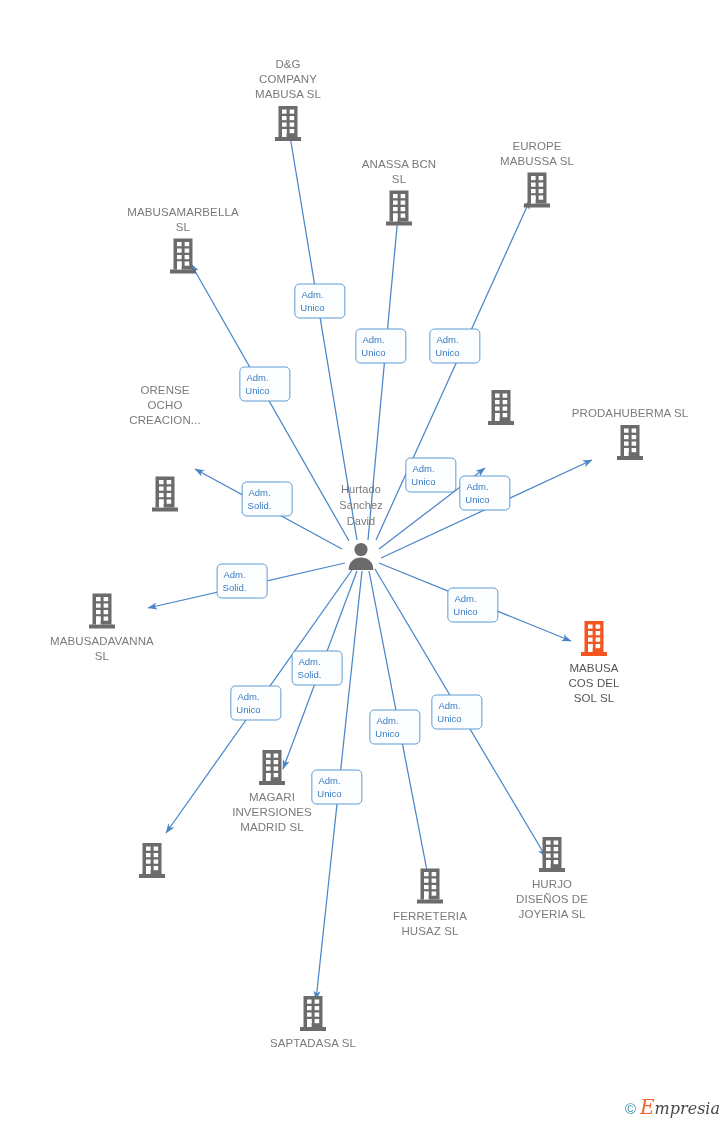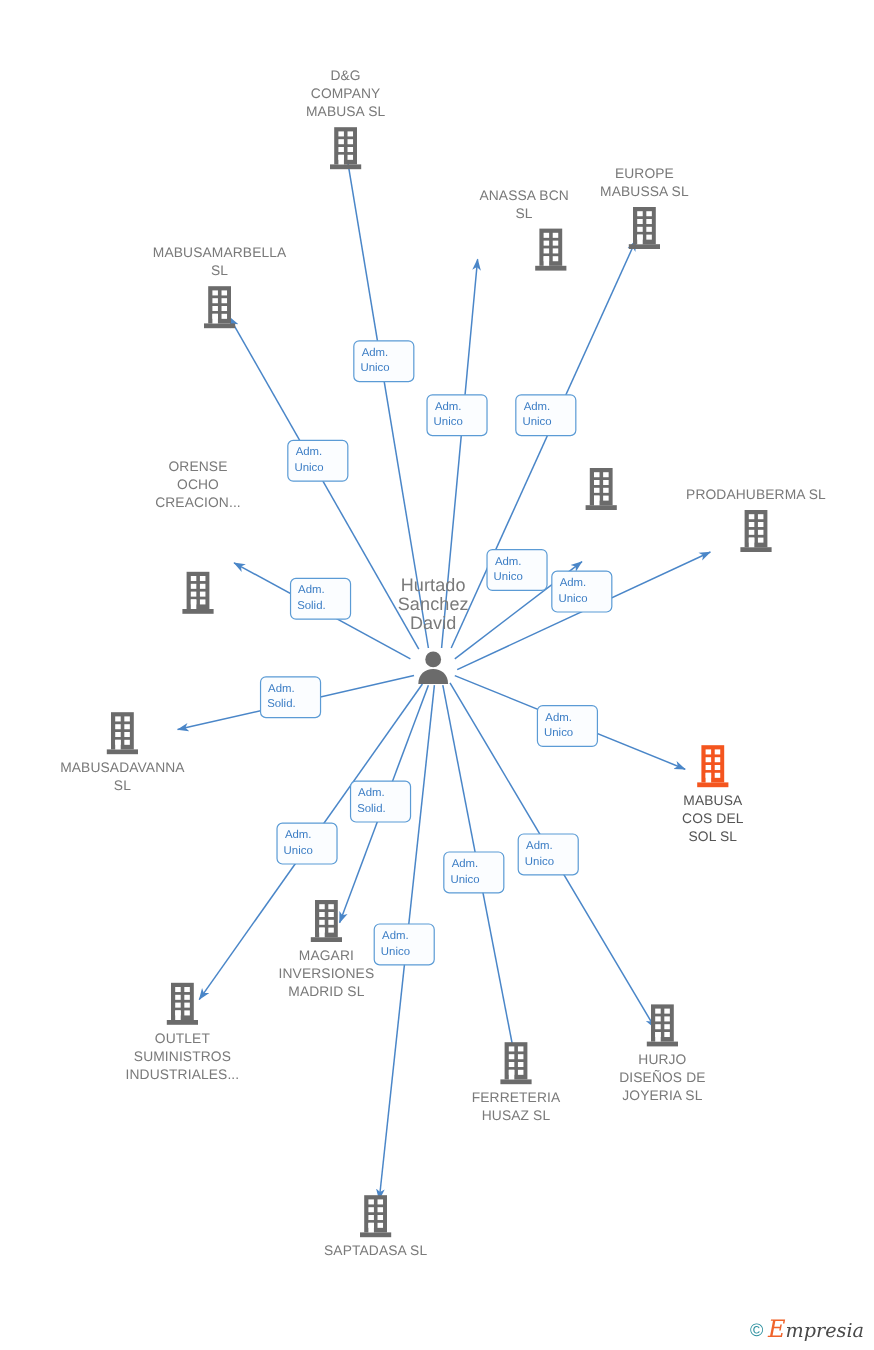--- a/index.html
+++ b/index.html
@@ -134,21 +134,21 @@
             <rect x="9" y="17.5" width="4.6" height="4.2" fill="#ffffff"></rect>
             <rect x="16.6" y="17.5" width="4.6" height="4.2" fill="#ffffff"></rect>
             <rect x="9" y="24" width="4.6" height="4.2" fill="#ffffff"></rect>
             <rect x="16.6" y="24" width="4.6" height="4.2" fill="#ffffff"></rect>
             <rect x="9.0" y="24.0" width="4.6" height="8" fill="#ffffff"></rect>
           </svg></div>
         <div class="caption">D&amp;G
 COMPANY
 MABUSA  SL</div>
       </div>
-      <div class="node label-above" style="left: 399px; top: 192px; align-items: flex-end;">
+      <div class="node label-above" style="left: 399px; top: 192px;">
         <div class="glyph"><svg width="30" height="38" viewBox="0 0 30 38">
             <rect x="5.5" y="1" width="19" height="31" fill="#6b6b6b"></rect>
             <rect x="2" y="32" width="26" height="4" fill="#6b6b6b"></rect>
             <rect x="9" y="4.5" width="4.6" height="4.2" fill="#ffffff"></rect>
             <rect x="16.6" y="4.5" width="4.6" height="4.2" fill="#ffffff"></rect>
             <rect x="9" y="11" width="4.6" height="4.2" fill="#ffffff"></rect>
             <rect x="16.6" y="11" width="4.6" height="4.2" fill="#ffffff"></rect>
             <rect x="9" y="17.5" width="4.6" height="4.2" fill="#ffffff"></rect>
             <rect x="16.6" y="17.5" width="4.6" height="4.2" fill="#ffffff"></rect>
             <rect x="9" y="24" width="4.6" height="4.2" fill="#ffffff"></rect>
@@ -283,23 +283,20 @@
             <rect x="9" y="4.5" width="4.6" height="4.2" fill="#ffffff"></rect>
             <rect x="16.6" y="4.5" width="4.6" height="4.2" fill="#ffffff"></rect>
             <rect x="9" y="11" width="4.6" height="4.2" fill="#ffffff"></rect>
             <rect x="16.6" y="11" width="4.6" height="4.2" fill="#ffffff"></rect>
             <rect x="9" y="17.5" width="4.6" height="4.2" fill="#ffffff"></rect>
             <rect x="16.6" y="17.5" width="4.6" height="4.2" fill="#ffffff"></rect>
             <rect x="9" y="24" width="4.6" height="4.2" fill="#ffffff"></rect>
             <rect x="16.6" y="24" width="4.6" height="4.2" fill="#ffffff"></rect>
             <rect x="9.0" y="24.0" width="4.6" height="8" fill="#ffffff"></rect>
           </svg></div>
-        <div class="caption">OUTLET
-SUMINISTROS
-INDUSTRIALES...</div>
       </div>
       <div class="node label-below" style="left: 272px; top: 792px;">
         <div class="glyph"><svg width="30" height="38" viewBox="0 0 30 38">
             <rect x="5.5" y="1" width="19" height="31" fill="#6b6b6b"></rect>
             <rect x="2" y="32" width="26" height="4" fill="#6b6b6b"></rect>
             <rect x="9" y="4.5" width="4.6" height="4.2" fill="#ffffff"></rect>
             <rect x="16.6" y="4.5" width="4.6" height="4.2" fill="#ffffff"></rect>
             <rect x="9" y="11" width="4.6" height="4.2" fill="#ffffff"></rect>
             <rect x="16.6" y="11" width="4.6" height="4.2" fill="#ffffff"></rect>
             <rect x="9" y="17.5" width="4.6" height="4.2" fill="#ffffff"></rect>
@@ -363,21 +360,21 @@
           </svg></div>
         <div class="caption">SAPTADASA SL</div>
       </div>
       <div class="node" style="left: 361px; top: 556px;">
         <div class="glyph"><svg width="30" height="30" viewBox="0 0 30 30">
             <circle cx="15" cy="8.5" r="6.6" fill="#6b6b6b"></circle>
             <path d="M2.6 29 C2.6 20.6 8.2 16.4 15 16.4 C21.8 16.4 27.4 20.6 27.4 29 Z" fill="#6b6b6b"></path>
           </svg></div>
       </div>
       <div class="node label-above" style="left: 361px; top: 506px;">
-        <div class="caption" style="font-size: 15px; line-height: 16px;">Hurtado
+        <div class="caption" style="font-size: 11px; line-height: 16px;">Hurtado
 Sanchez
 David</div>
       </div>
     </div>
   <div id="labels-layer">
       <div class="edge-label" style="left: 320px; top: 301px;">Adm.
 Unico</div>
       <div class="edge-label" style="left: 381px; top: 346px;">Adm.
 Unico</div>
       <div class="edge-label" style="left: 455px; top: 346px;">Adm.

